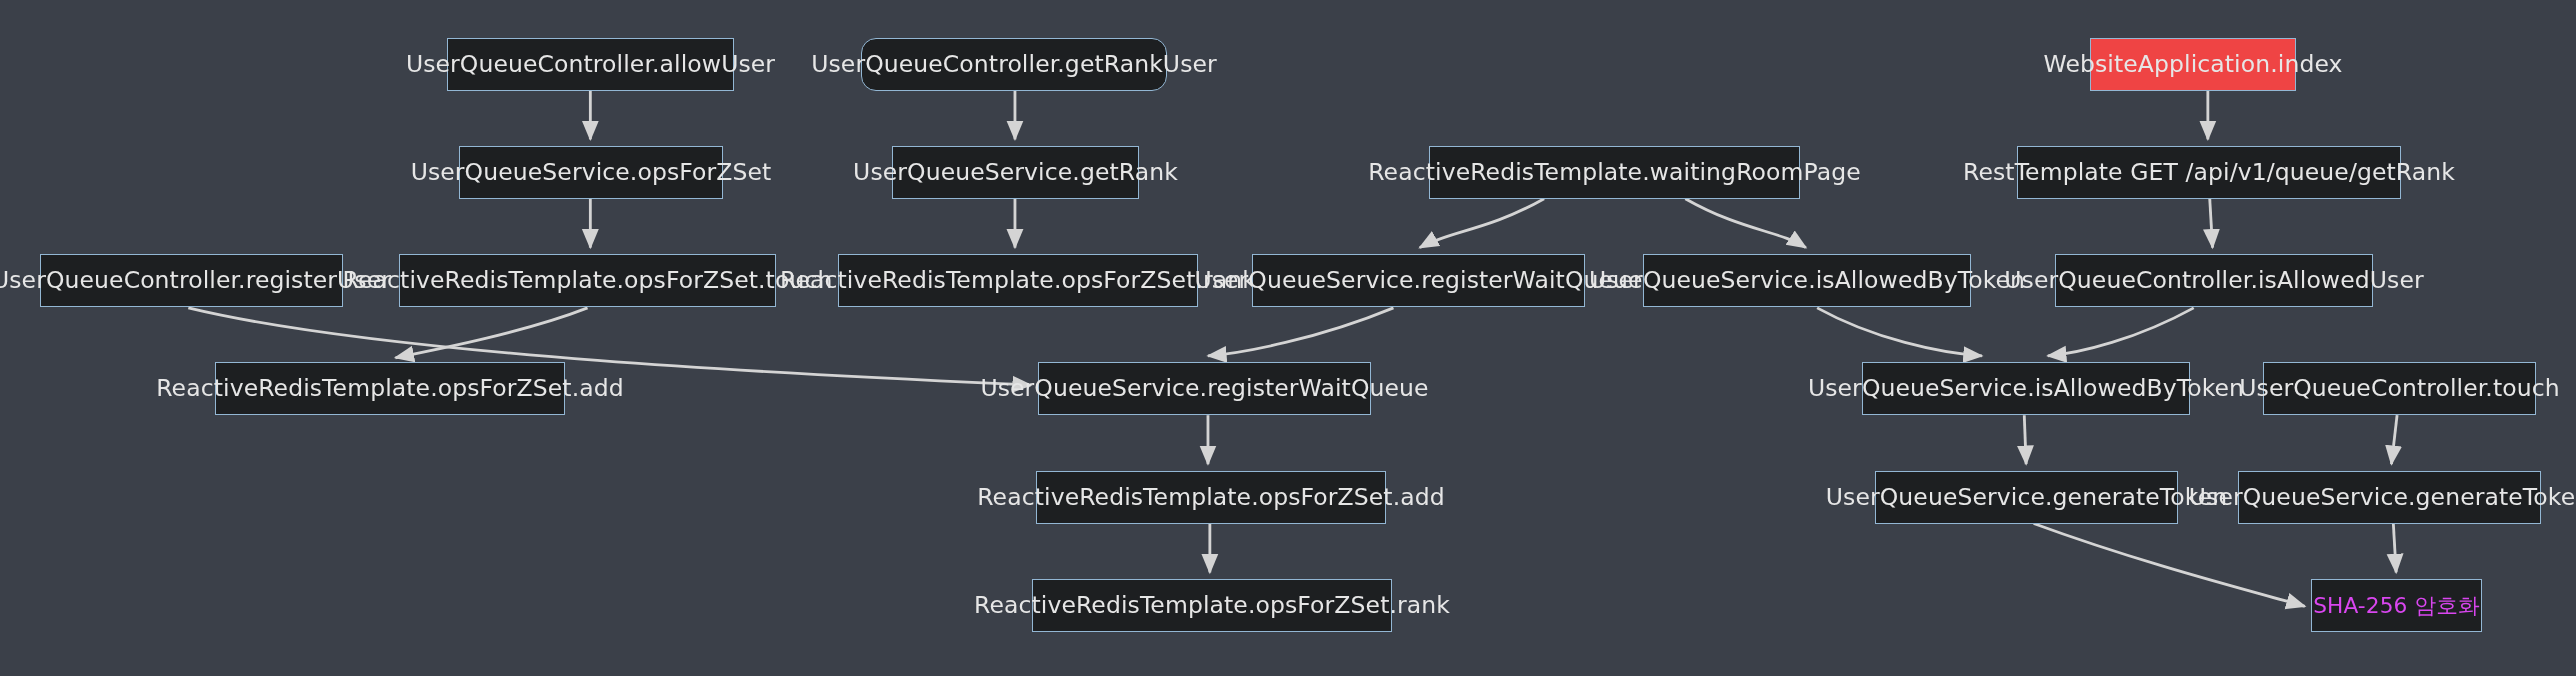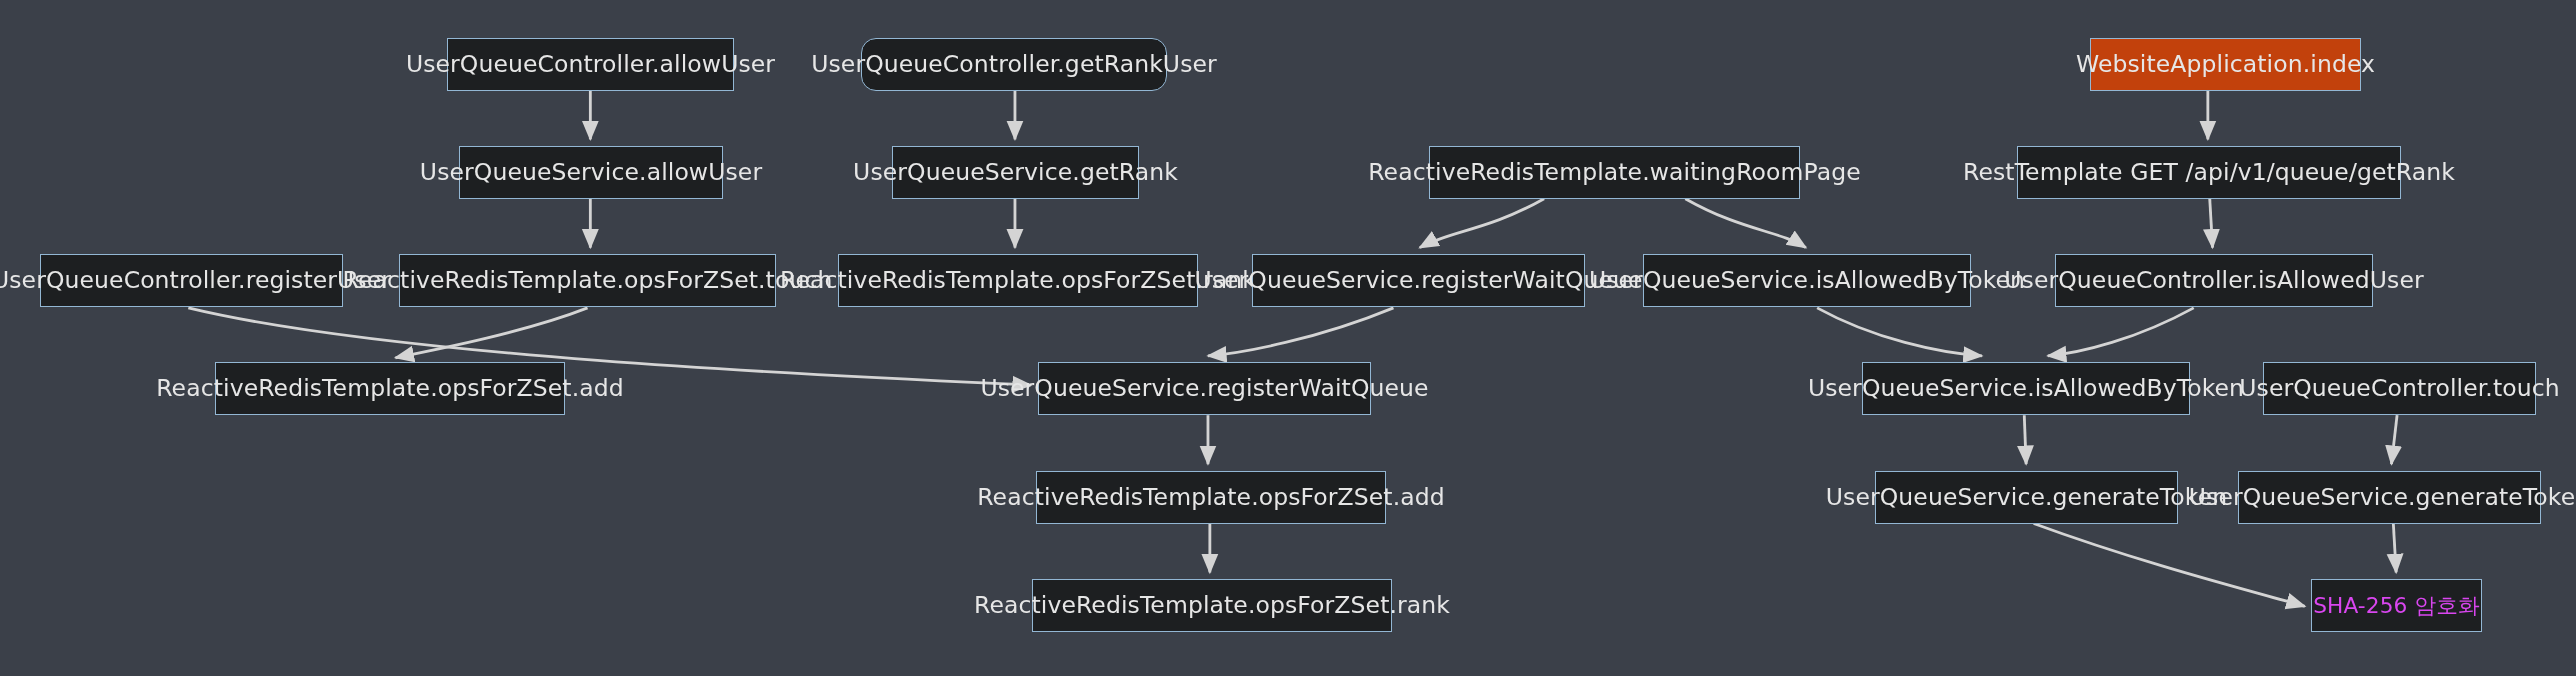--- a/index.html
+++ b/index.html
@@ -83,25 +83,25 @@
         <path d="M 2542,556 L 2545,608" fill="none" stroke="#d4d4d4" stroke-width="3" marker-end="url(#arrowhead)"></path>
       </g>
   </svg>
   <div id="nodes">
       <div class="node" style="left: 447px; top: 38px; width: 287px; background: rgb(29, 31, 33); border-color: rgb(147, 183, 212); color: rgb(230, 230, 230);">
         <span class="lbl">UserQueueController.allowUser</span>
       </div>
       <div class="node" style="left: 861px; top: 38px; width: 306px; background: rgb(29, 31, 33); border-color: rgb(147, 183, 212); color: rgb(230, 230, 230); border-radius: 15px;">
         <span class="lbl">UserQueueController.getRankUser</span>
       </div>
-      <div class="node" style="left: 2090px; top: 38px; width: 271px; background: #c2410c; border-color: rgb(147, 183, 212); color: rgb(230, 230, 230);">
+      <div class="node" style="left: 2090px; top: 38px; width: 206px; background: #ef4444; border-color: rgb(147, 183, 212); color: rgb(230, 230, 230);">
         <span class="lbl">WebsiteApplication.index</span>
       </div>
       <div class="node" style="left: 459px; top: 146px; width: 264px; background: rgb(29, 31, 33); border-color: rgb(147, 183, 212); color: rgb(230, 230, 230);">
-        <span class="lbl">UserQueueService.allowUser</span>
+        <span class="lbl">UserQueueService.opsForZSet</span>
       </div>
       <div class="node" style="left: 892px; top: 146px; width: 247px; background: rgb(29, 31, 33); border-color: rgb(147, 183, 212); color: rgb(230, 230, 230);">
         <span class="lbl">UserQueueService.getRank</span>
       </div>
       <div class="node" style="left: 1429px; top: 146px; width: 371px; background: rgb(29, 31, 33); border-color: rgb(147, 183, 212); color: rgb(230, 230, 230);">
         <span class="lbl">ReactiveRedisTemplate.waitingRoomPage</span>
       </div>
       <div class="node" style="left: 2017px; top: 146px; width: 384px; background: rgb(29, 31, 33); border-color: rgb(147, 183, 212); color: rgb(230, 230, 230);">
         <span class="lbl">RestTemplate GET  /api/v1/queue/getRank</span>
       </div>

